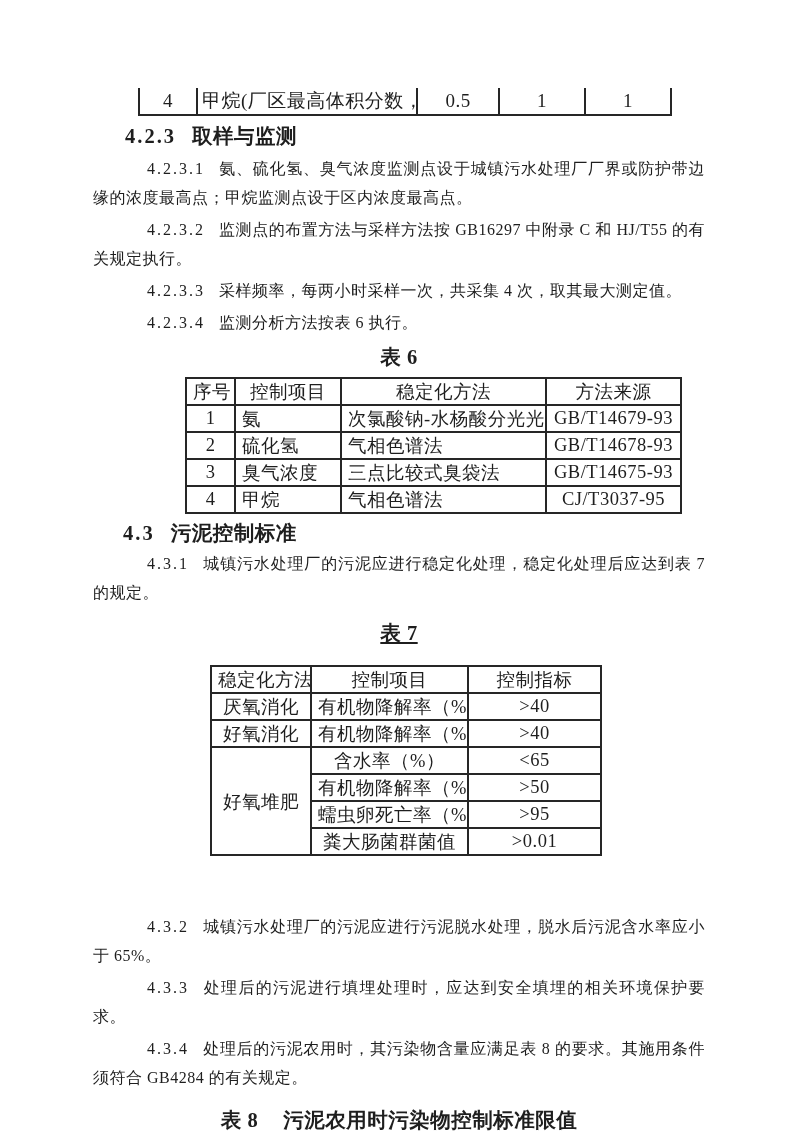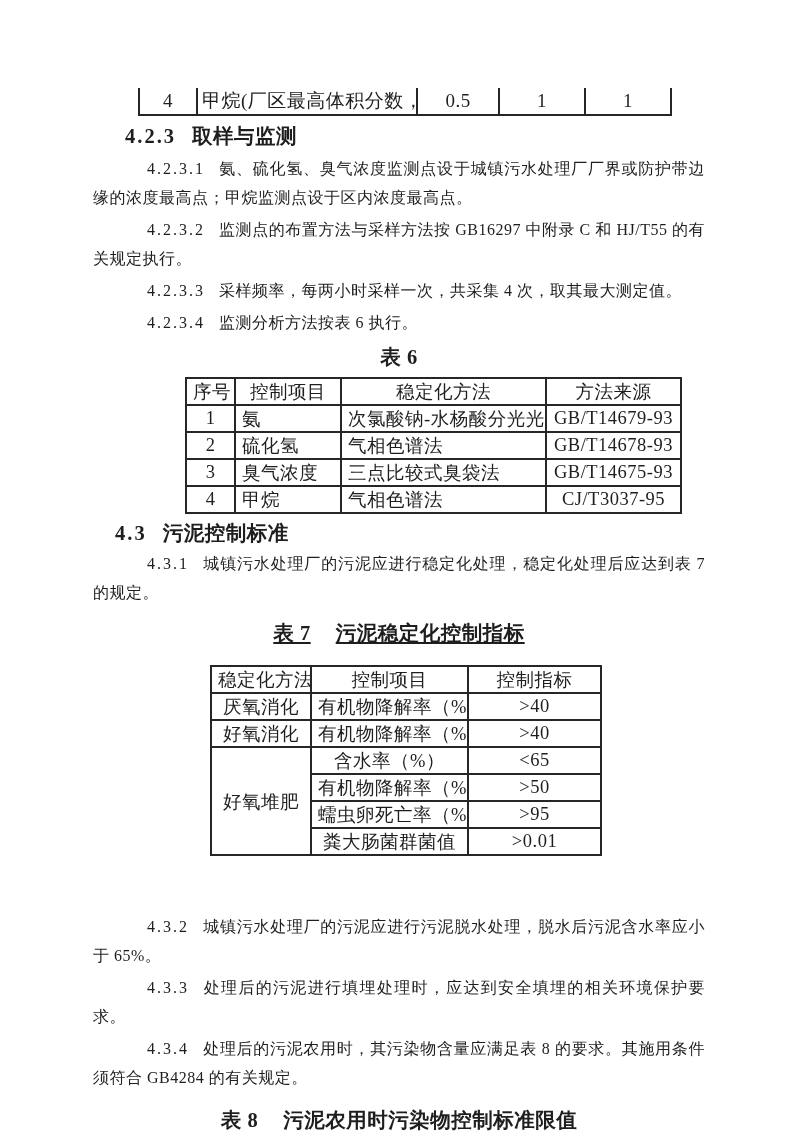--- a/index.html
+++ b/index.html
@@ -36,21 +36,21 @@
     overflow: hidden;
   }
 
   
   .sec-h {
     font-weight: 700;
     font-size: 20.5px;
     line-height: 28px;
   }
   .h423 { margin: 6px 0 4px 32px; }
-  .h43  { margin: 5px 0 2px 22px; }
+  .h43  { margin: 5px 0 2px 30px; }
   .sec-h .num { margin-right: 16px; letter-spacing: 2px; }
 
   
   .para {
     font-size: 16px;
     line-height: 29px;
     margin: 0 0 3px 0;
     text-indent: 54px;
     text-align: justify;
   }
@@ -175,21 +175,20 @@
   <div class="sec-h h43">
     <span class="num">4.3</span><span>污泥控制标准</span>
   </div>
 
   <p class="para">
     <span class="pnum">4.3.1</span><span>城镇污水处理厂的污泥应进行稳定化处理，稳定化处理后应达到表 7 的规定。</span>
   </p>
 
   <div class="tt tt7">
     <span>表 7</span>
-    <span>污泥稳定化控制指标</span>
   </div>
 
   <table class="dt t7">
     <colgroup>
       <col style="width:100px">
         <col style="width:157px">
         <col style="width:133px">
     </colgroup>
     <tbody>
         <tr>

